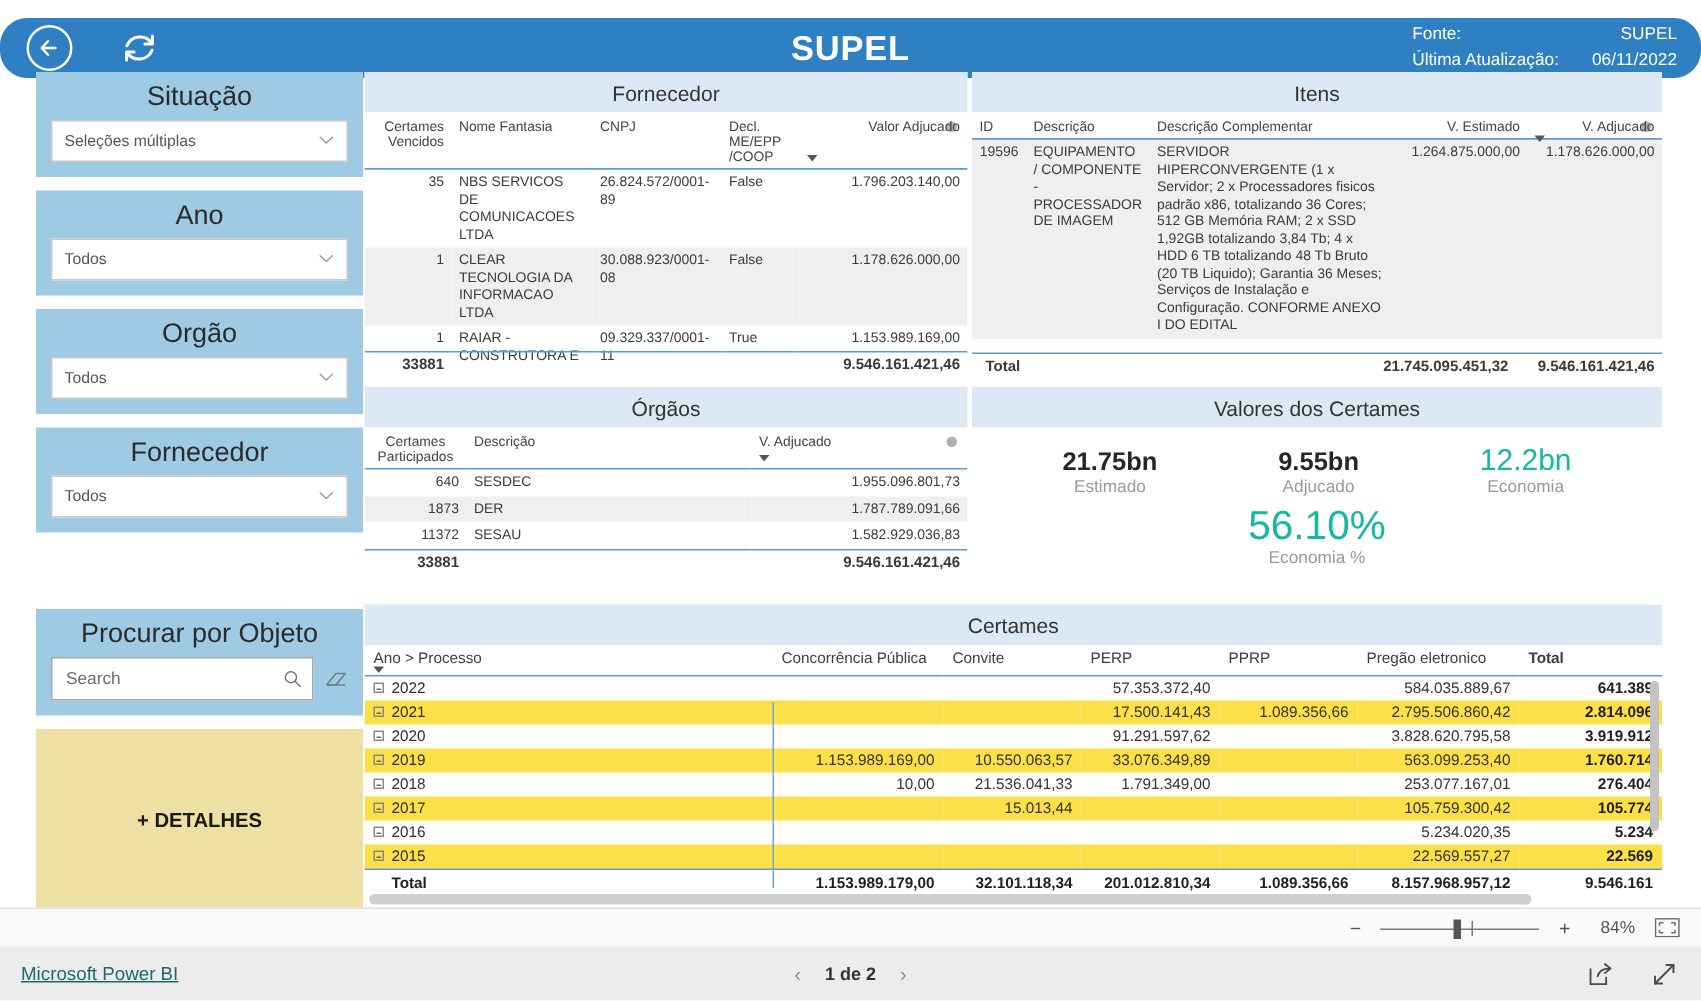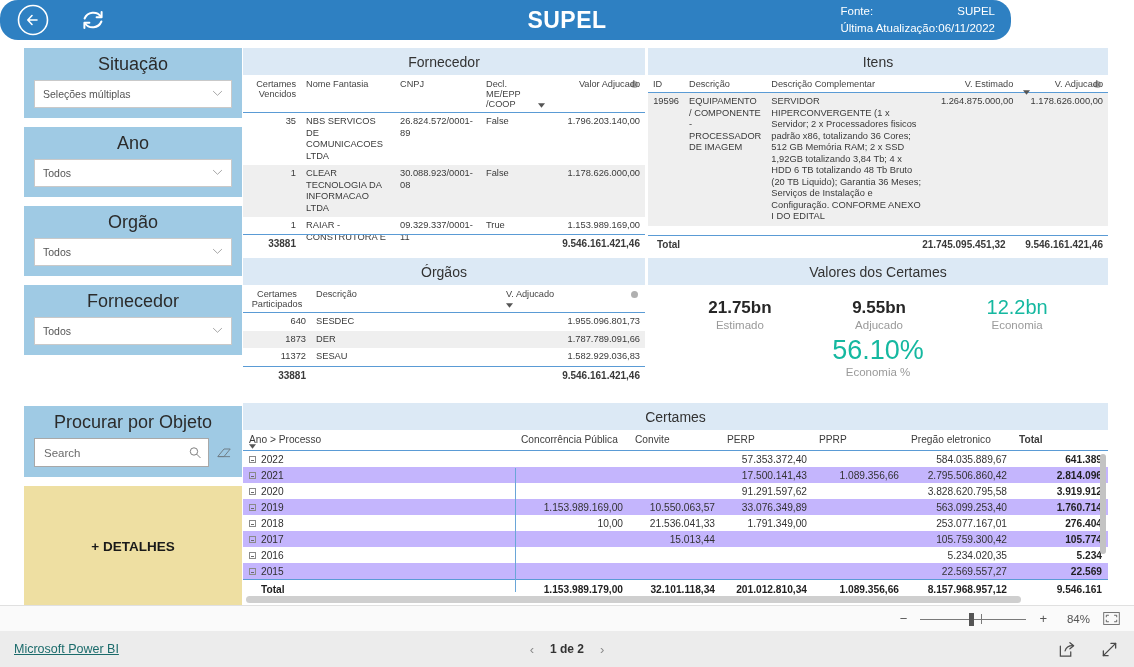--- a/index.html
+++ b/index.html
@@ -7,35 +7,35 @@
     margin: 0; padding: 0;
     width: 1134px; height: 667px;
     font-family: "Liberation Sans", sans-serif;
     background: #ffffff;
     overflow: hidden;
   }
   #app { position: relative; width: 1134px; height: 667px; background: #fff; }
 
   
   .topbar {
-    position: absolute; left: 0; top: 0; width: 1011px; height: 40px;
+    position: absolute; left: 0; top: 12px; width: 1134px; height: 40px;
     background: #2e80c2;
     border-radius: 18px;
   }
   .topbar-icons { position: absolute; left: 16px; top: 3px; display: flex; gap: 26px; }
   .circ-icon { width: 34px; height: 34px; color: #fff; cursor: pointer; }
   .app-title {
     position: absolute; left: 0; top: 0; width: 1134px; height: 40px;
     display: flex; align-items: center; justify-content: center;
     color: #ffffff; font-size: 23px; font-weight: bold; letter-spacing: 0.5px;
   }
   .meta-block {
     position: absolute; right: 16px; top: 3px;
     color: #ffffff; font-size: 11.5px; line-height: 17px;
-    display: grid; grid-template-columns: auto auto; 
+    display: grid; grid-template-columns: auto auto; column-gap: 22px;
   }
   .meta-block .mv { text-align: right; }
 
   
   .sidebar { position: absolute; left: 24px; top: 48px; width: 218px; }
   .filter-card {
     background: #9fcae4; padding: 4px 0 10px 0; margin-bottom: 9px;
   }
   .filter-title {
     text-align: center; font-size: 18px; color: #2b2b2b; padding: 2px 0 5px 0;
@@ -115,21 +115,21 @@
   
   table.matrix { width: 100%; border-collapse: collapse; font-size: 10.2px; color: #333; }
   table.matrix th {
     font-weight: normal; color: #3d3d3d; padding: 4px 6px 5px 6px;
     border-bottom: 1.3px solid #5a9bd5; vertical-align: bottom; white-space: nowrap;
   }
   table.matrix th.rowhdr { text-align: left; }
   table.matrix th.colhdr { text-align: left; }
   table.matrix th.totcol { text-align: left; font-weight: bold; }
   table.matrix td { padding: 2.5px 6px; white-space: nowrap; }
-  table.matrix tr.alt td { background: #c4b5fd; margin-left: 32px; }
+  table.matrix tr.alt td { background: #fde047; margin-left: 32px; }
   table.matrix td.yr { text-align: left; color: #2f2f2f; }
   table.matrix td.num { text-align: right; }
   table.matrix td.tot { text-align: right; font-weight: bold; color: #1f1f1f; }
   table.matrix tr.grand td {
     font-weight: bold; border-top: 1.3px solid #5a9bd5; color: #1f1f1f; padding-top: 4px;
   }
   .expand-box {
     display: inline-block; width: 7px; height: 7px; border: 1px solid #8a8a8a;
     position: relative; margin-right: 5px; vertical-align: middle; cursor: pointer;
   }

